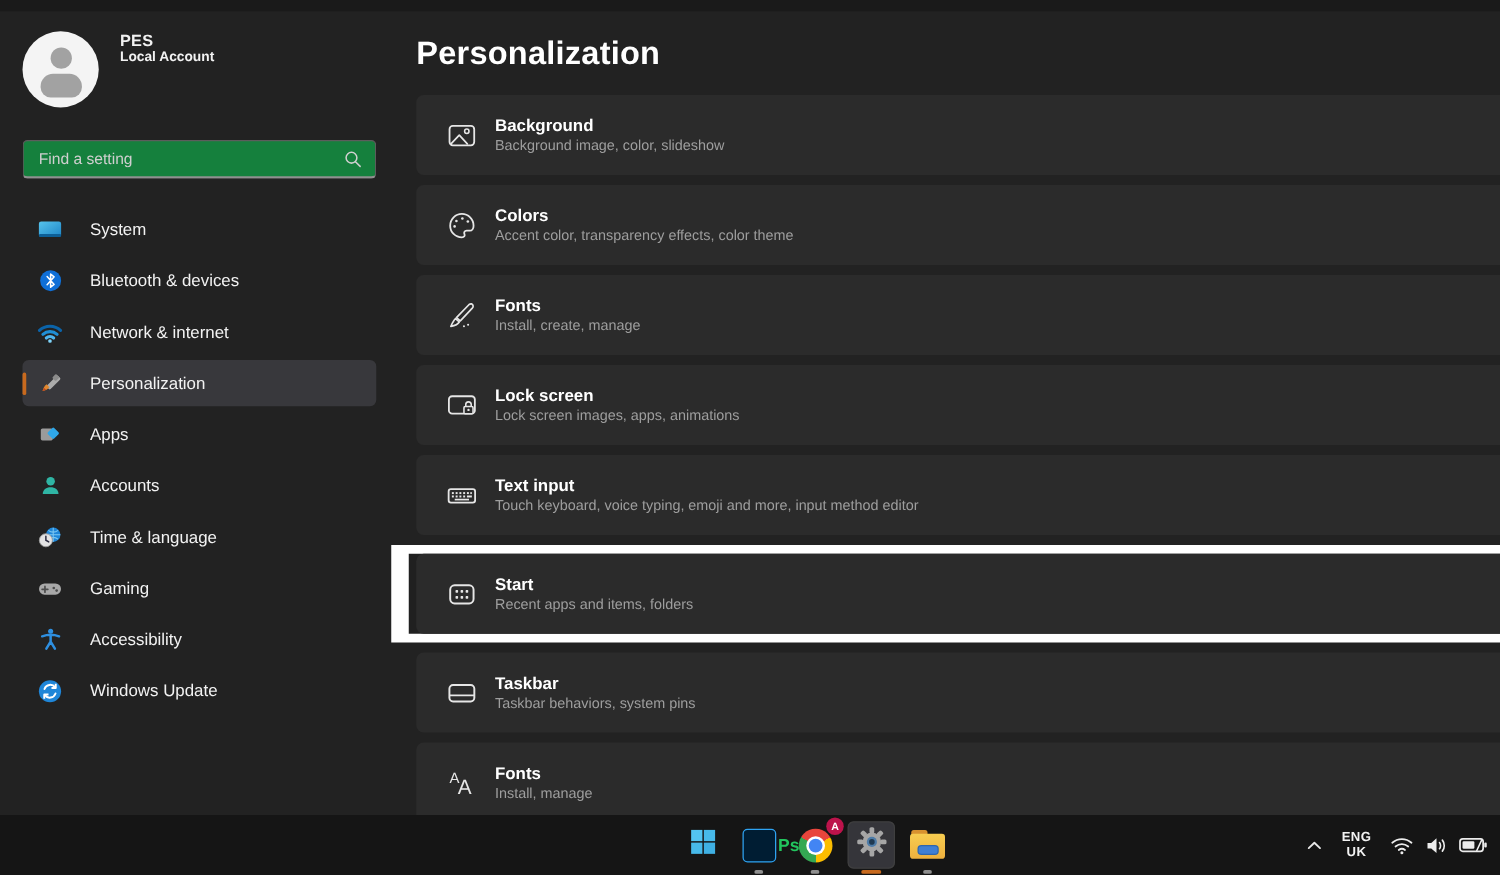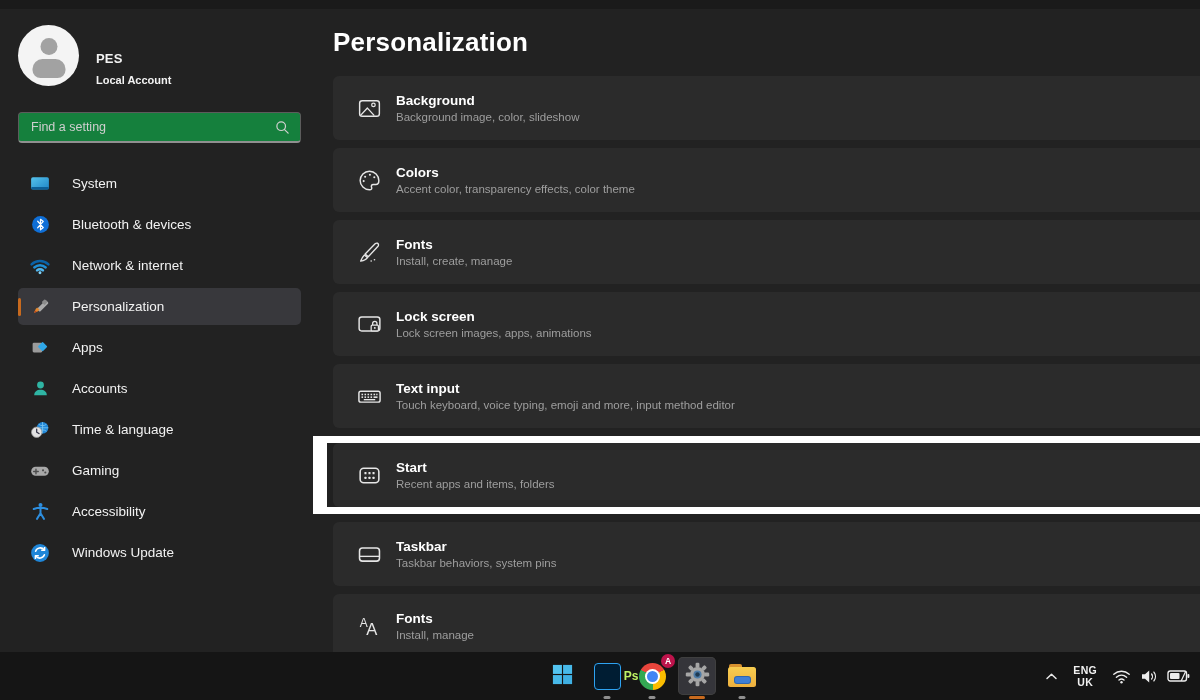--- a/index.html
+++ b/index.html
@@ -9,26 +9,26 @@
     background:var(--page-bg,#222222);
     font-family:"Liberation Sans","DejaVu Sans",sans-serif;
     color:#f2f2f2;
     -webkit-font-smoothing:antialiased;
   }
   
   .top-strip { position:absolute; left:0; top:0; width:100%; height:9px; background:#1a1a1a; }
 
   
   .sidebar { position:absolute; left:0; top:9px; width:333px; bottom:48px; }
-  .user-card { position:absolute; left:18px; top:16px; display:flex; align-items:flex-end; gap:17px; cursor:default; }
+  .user-card { position:absolute; left:18px; top:16px; display:flex; align-items:flex-start; gap:17px; cursor:default; }
   .avatar { width:61px; height:61px; border-radius:50%; background:#f4f4f4; position:relative; overflow:hidden; }
   .avatar .head { position:absolute; left:50%; top:13px; transform:translateX(-50%); width:17px; height:17px; border-radius:50%; background:#a2a2a2; }
   .avatar .body { position:absolute; left:50%; top:34px; transform:translateX(-50%); width:33px; height:19px; border-radius:10px 10px 8px 8px; background:#a2a2a2; }
   .user-name { font-size:13px; font-weight:700; letter-spacing:.2px; }
-  .user-type { font-size:11px; font-weight:700; margin-top:8px; }
+  .user-type { font-size:11px; font-weight:700; margin-top:0; }
 
   .searchbox {
     position:absolute; left:18px; top:103px; width:283px; height:31px;
     background:#15803d; border:1px solid #5c5c5c; border-bottom:2px solid #909090;
     border-radius:4px; display:flex; align-items:center; padding:0 10px 0 12px;
   }
   .searchbox input {
     flex:1; background:transparent; border:none; outline:none;
     font-family:inherit; font-size:12.5px; color:#e8e8e8;
   }
@@ -69,21 +69,21 @@
   
   .taskbar { position:absolute; left:0; bottom:0; width:100%; height:48px; background:var(--tb-bg,#151515); z-index:10; }
   .tb-apps { position:absolute; left:543px; top:0; height:100%; display:flex; align-items:center; gap:7px; }
   .tb-slot { width:38px; height:38px; border-radius:5px; position:relative; display:flex; align-items:center; justify-content:center; cursor:default; }
   .tb-slot.active { background:#35353a; box-shadow:0 0 0 1px #3f3f3f inset; }
   .tb-dash { position:absolute; bottom:-4px; left:50%; transform:translateX(-50%); width:7px; height:3px; border-radius:2px; background:#8f8f8f; }
   .tb-slot.active .tb-dash { width:16px; background:var(--accent,#c86a1e); }
 
   .ps-icon { width:27px; height:27px; background:#001d33; border:1.5px solid #2ea3f2; border-radius:4px;
              display:flex; align-items:center; justify-content:center; }
-  .ps-icon span { color:#bef264; font-size:12px; font-weight:700;padding-left:48px; }
+  .ps-icon span { color:#22c55e; font-size:14px; font-weight:700;padding-left:48px; }
 
   .chrome-icon { width:27px; height:27px; border-radius:50%; position:relative;
     background:conic-gradient(from -60deg, #e8453c 0deg 120deg, #fbbd00 120deg 240deg, #34a853 240deg 360deg); }
   .chrome-icon::before { content:""; position:absolute; inset:6px; border-radius:50%; background:#fff; }
   .chrome-icon::after { content:""; position:absolute; inset:8px; border-radius:50%; background:#4285f4; }
   .chrome-badge { position:absolute; top:-3px; right:-4px; width:14px; height:14px; border-radius:50%;
     background:#bd134b; color:#fff; font-size:8.5px; font-weight:700;
     display:flex; align-items:center; justify-content:center; z-index:2; }
 
   .folder-icon { width:28px; height:24px; position:relative; }

